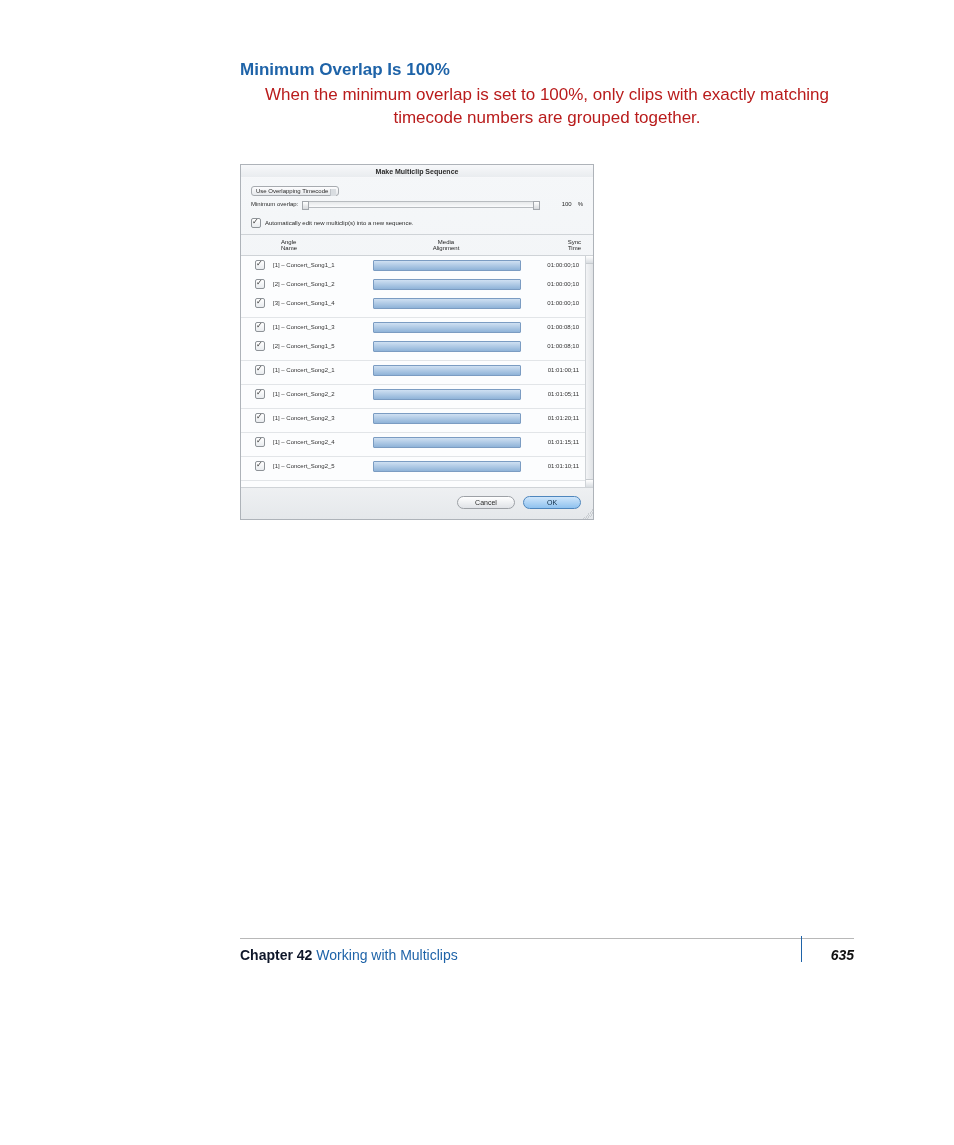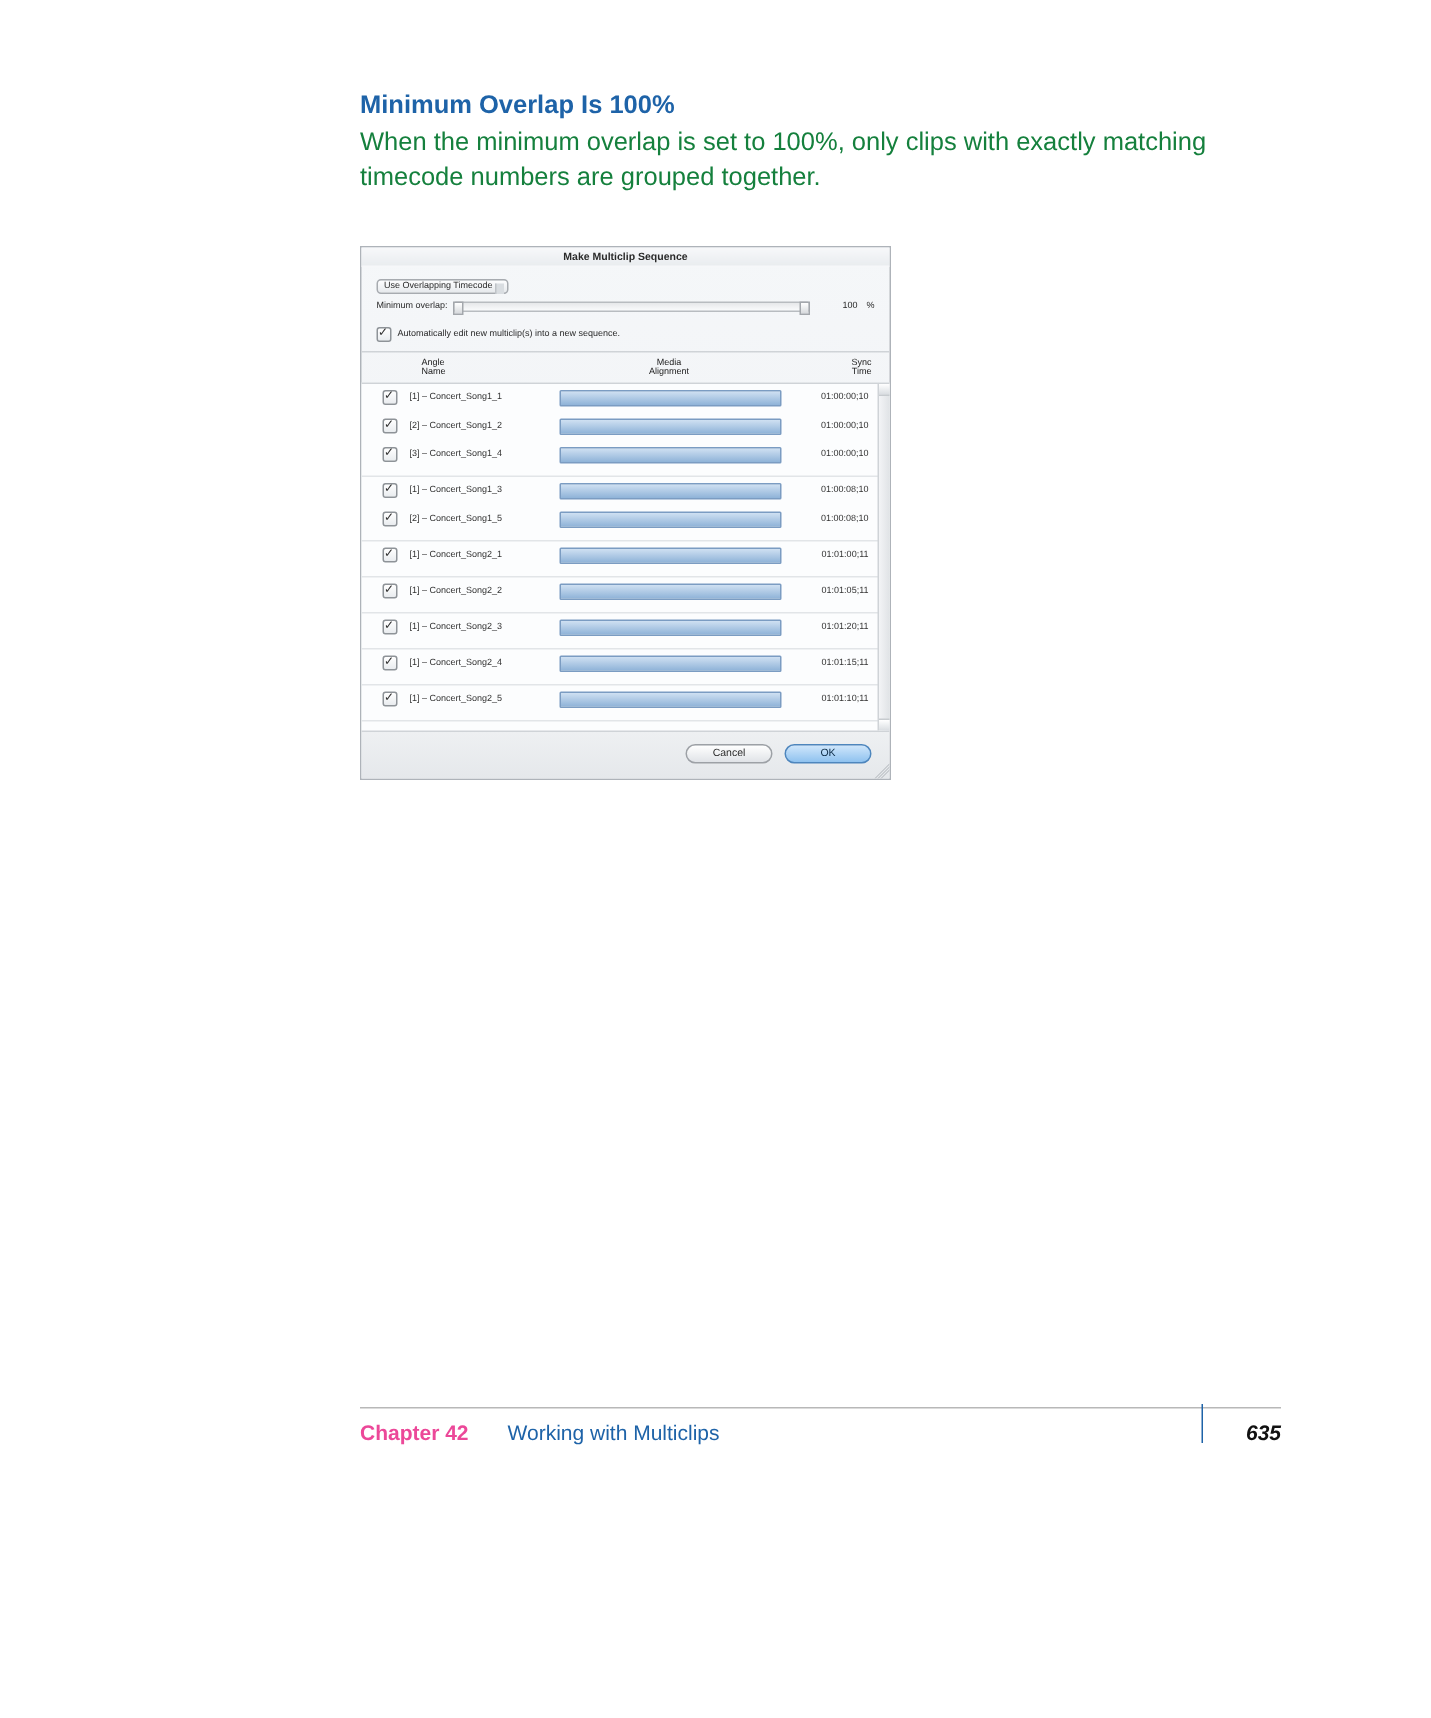--- a/index.html
+++ b/index.html
@@ -19,23 +19,24 @@
   }
   .section-title {
     color: #1e63a8;
     font-weight: 700;
     font-size: 17px;
     margin-bottom: 4px;
   }
   .body-text {
     font-size: 17px;
     line-height: 1.35;
-    color: #15803d;
+    color: #b91c1c;
     margin-bottom: 34px;
     font-weight: 400;
+    text-align: center;
   }
 
   
   .dialog {
     width: 352px;
     border: 1px solid #aeb3b9;
     background: linear-gradient(#f5f7f9, #eef0f3);
     box-shadow: 0 1px 0 rgba(255,255,255,.6) inset;
     font-size: 6px;
     color: #2a2a2a;
@@ -248,25 +249,25 @@
   }
   .footer-vert {
     position: absolute;
     right: 52px;
     top: -3px;
     height: 26px;
     border-right: 1px solid #1e63a8;
   }
   .footer .chap {
     font-weight: 700;
-    color: #ec4899;
+    color: #0f172a;
   }
   .footer .chap-title {
     color: #1e63a8;
-    margin-left: 26px;
+    margin-left: 4px;
     font-weight: 400;
   }
   .footer .pagenum {
     margin-left: auto;
     font-weight: 700;
     color: #111;
     font-style: italic;
   }
 </style>
 </head>

